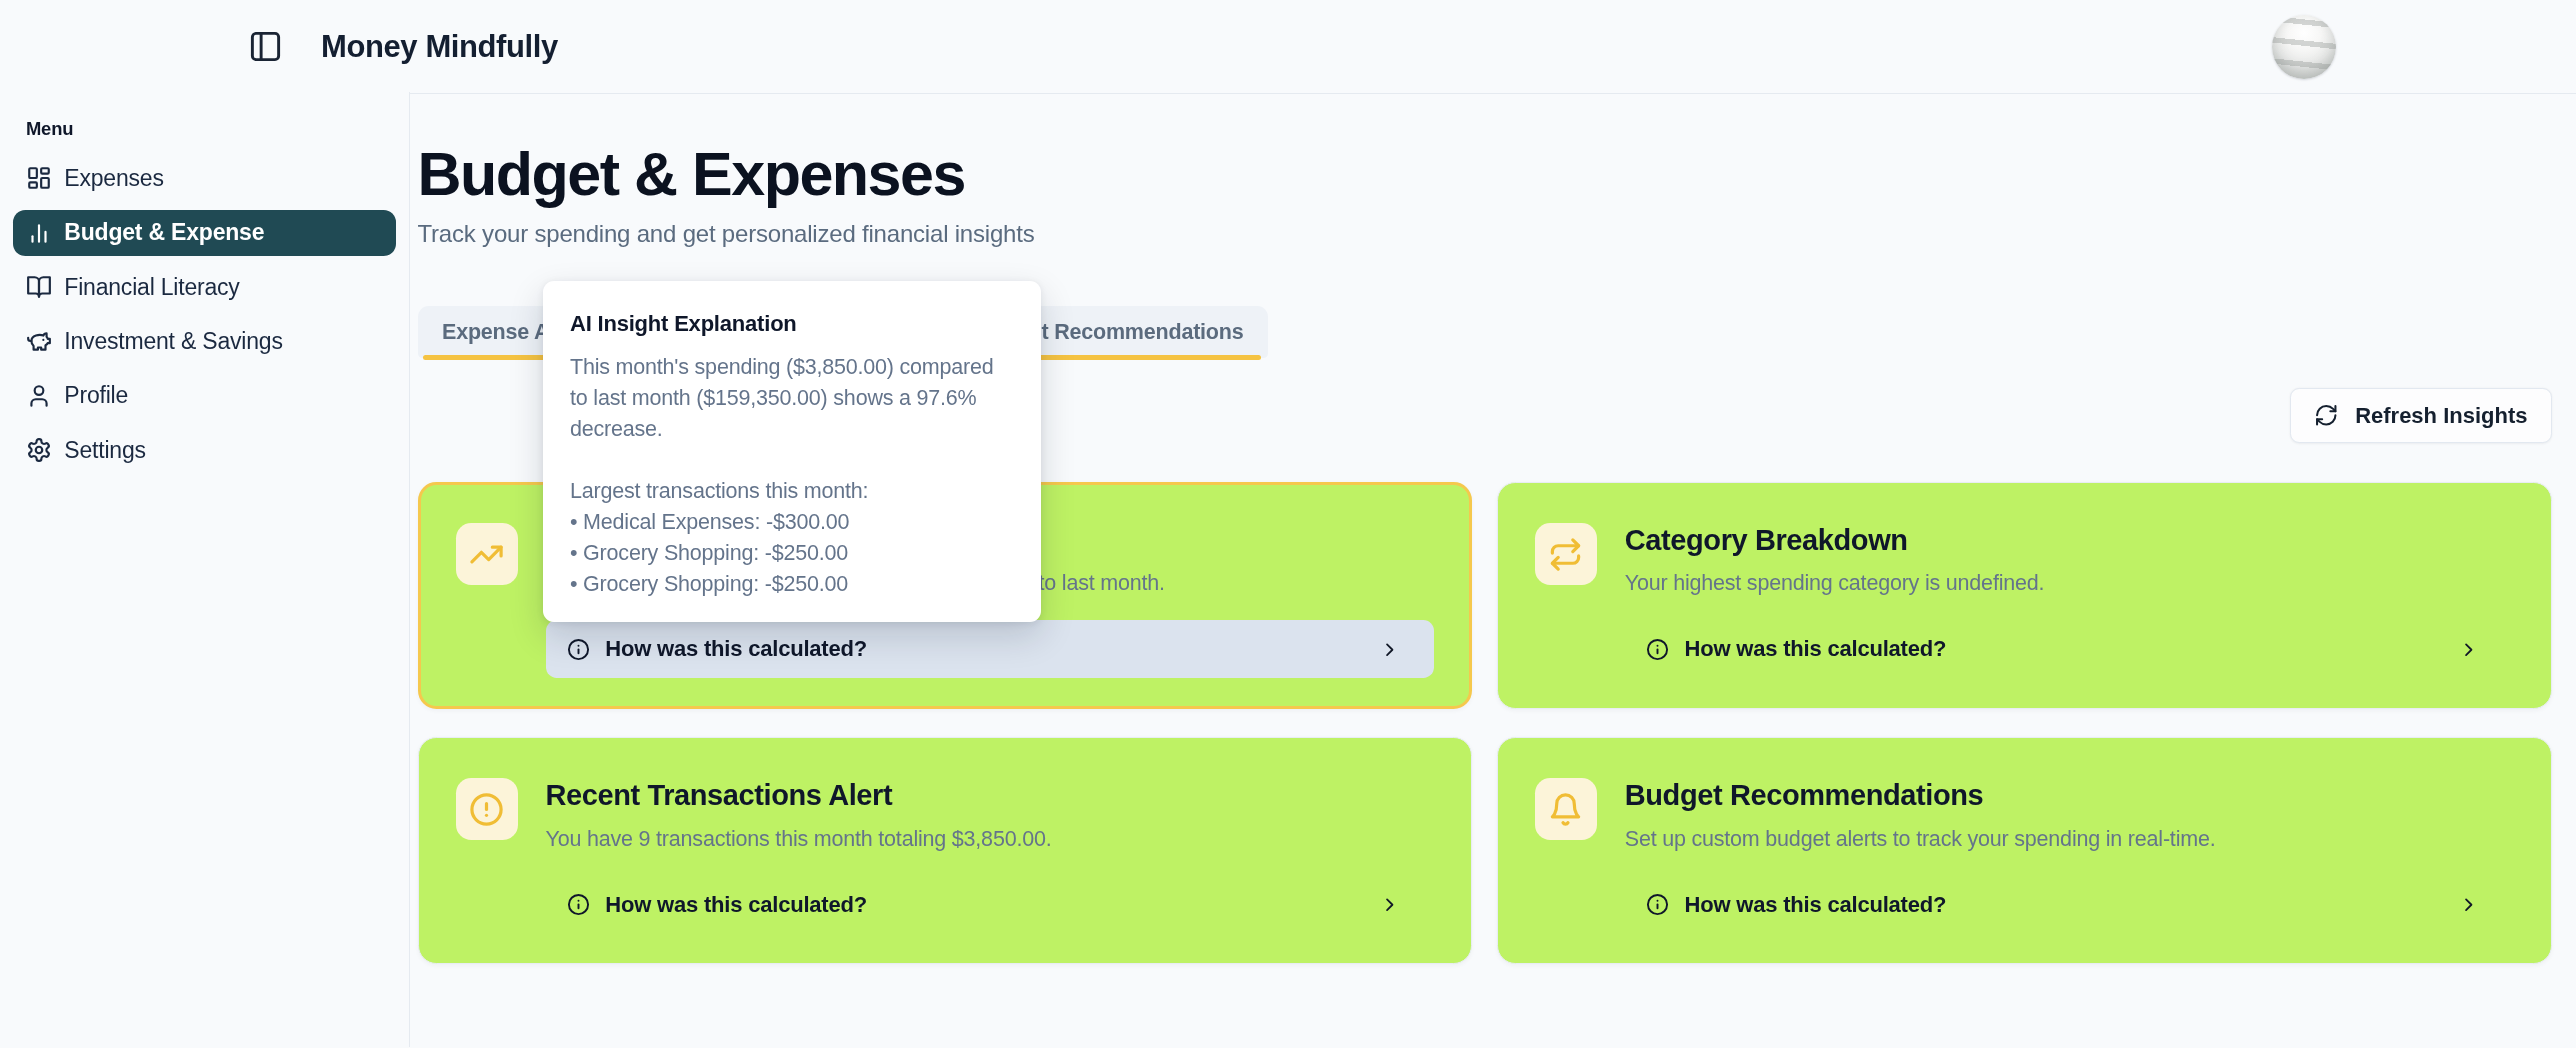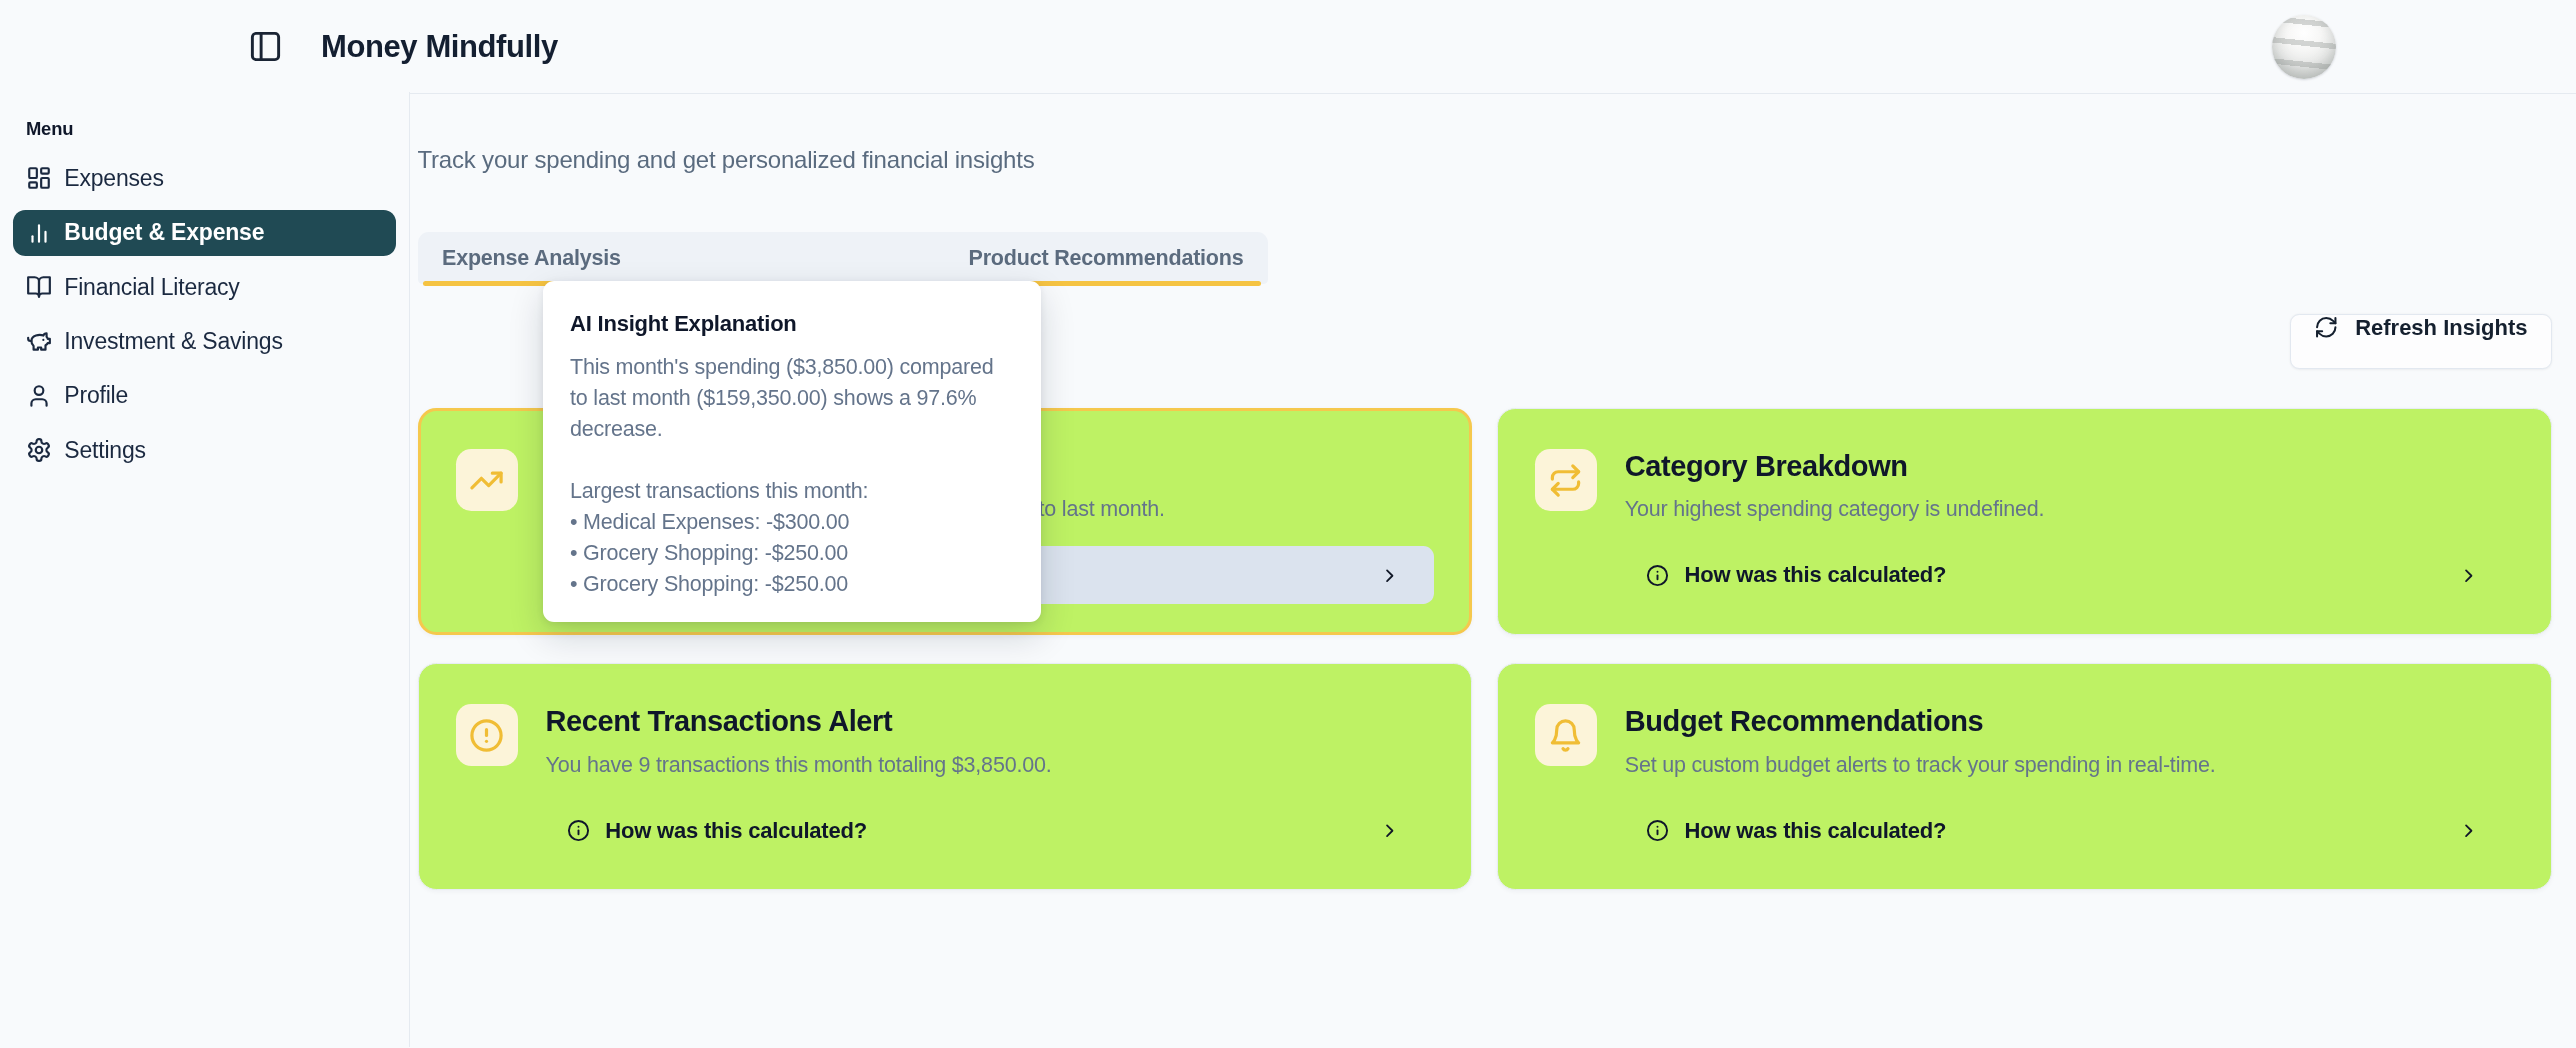--- a/index.html
+++ b/index.html
@@ -62,21 +62,21 @@
   .tabs::after {
     content:""; position:absolute; left:5.4px; right:6.1px; bottom:-1.5px; height:4.6px;
     background:#f5c342; border-radius:766px;
   }
   .tab { font-size:21.5px; font-weight:600; color:#5b6b7e; padding:0 24px; cursor:pointer; white-space:nowrap; }
   .tab:first-child { padding-left:24.5px; }
   .tab:last-child { margin-left:auto; }
 
   .toolbar-row { display:flex; justify-content:flex-end; margin-top:30px; }
   .refresh-btn {
-    height:55px; display:flex; gap:17px; padding:0 23px;
+    height:55px; display:flex; align-items:center; gap:17px; padding:0 23px;
     background:#fdfdfe; border:1.5px solid #e2e8f0; border-radius:9.2px;
     font-family:inherit; font-size:22px; font-weight:600; color:#15202f;
     box-shadow:0 0.8px 2.3px rgba(15,23,42,.06); cursor:pointer;
   }
   .refresh-btn .btn-icon { width:24.5px; height:24.5px; color:#15202f; }
 
   
   .cards-grid {
     margin-top:39px; display:grid; grid-template-columns:1fr 1fr; gap:28px 24.5px;
   }
@@ -194,20 +194,21 @@
       <svg width="26" height="26" viewBox="0 0 24 24" fill="none" stroke="currentColor" stroke-width="2" stroke-linecap="round" stroke-linejoin="round">
           <path d="M12.22 2h-.44a2 2 0 0 0-2 2v.18a2 2 0 0 1-1 1.73l-.43.25a2 2 0 0 1-2 0l-.15-.08a2 2 0 0 0-2.73.73l-.22.38a2 2 0 0 0 .73 2.73l.15.1a2 2 0 0 1 1 1.72v.51a2 2 0 0 1-1 1.74l-.15.09a2 2 0 0 0-.73 2.73l.22.38a2 2 0 0 0 2.73.73l.15-.08a2 2 0 0 1 2 0l.43.25a2 2 0 0 1 1 1.73V20a2 2 0 0 0 2 2h.44a2 2 0 0 0 2-2v-.18a2 2 0 0 1 1-1.73l.43-.25a2 2 0 0 1 2 0l.15.08a2 2 0 0 0 2.73-.73l.22-.39a2 2 0 0 0-.73-2.73l-.15-.08a2 2 0 0 1-1-1.74v-.5a2 2 0 0 1 1-1.74l.15-.09a2 2 0 0 0 .73-2.73l-.22-.38a2 2 0 0 0-2.73-.73l-.15.08a2 2 0 0 1-2 0l-.43-.25a2 2 0 0 1-1-1.73V4a2 2 0 0 0-2-2z"></path>
           <circle cx="12" cy="12" r="3"></circle>
         </svg>
     </span>
     <span>Settings</span>
   </div>
 </div>
 
 <div class="main">
+  <div class="page-title">Budget &amp; Expenses</div>
   <div class="page-subtitle">Track your spending and get personalized financial insights</div>
 
   <div class="tabs">
     <div class="tab">Expense Analysis</div>
     <div class="tab">Product Recommendations</div>
   </div>
 
   <div class="toolbar-row">
     <button class="refresh-btn">
       <span class="btn-icon">

